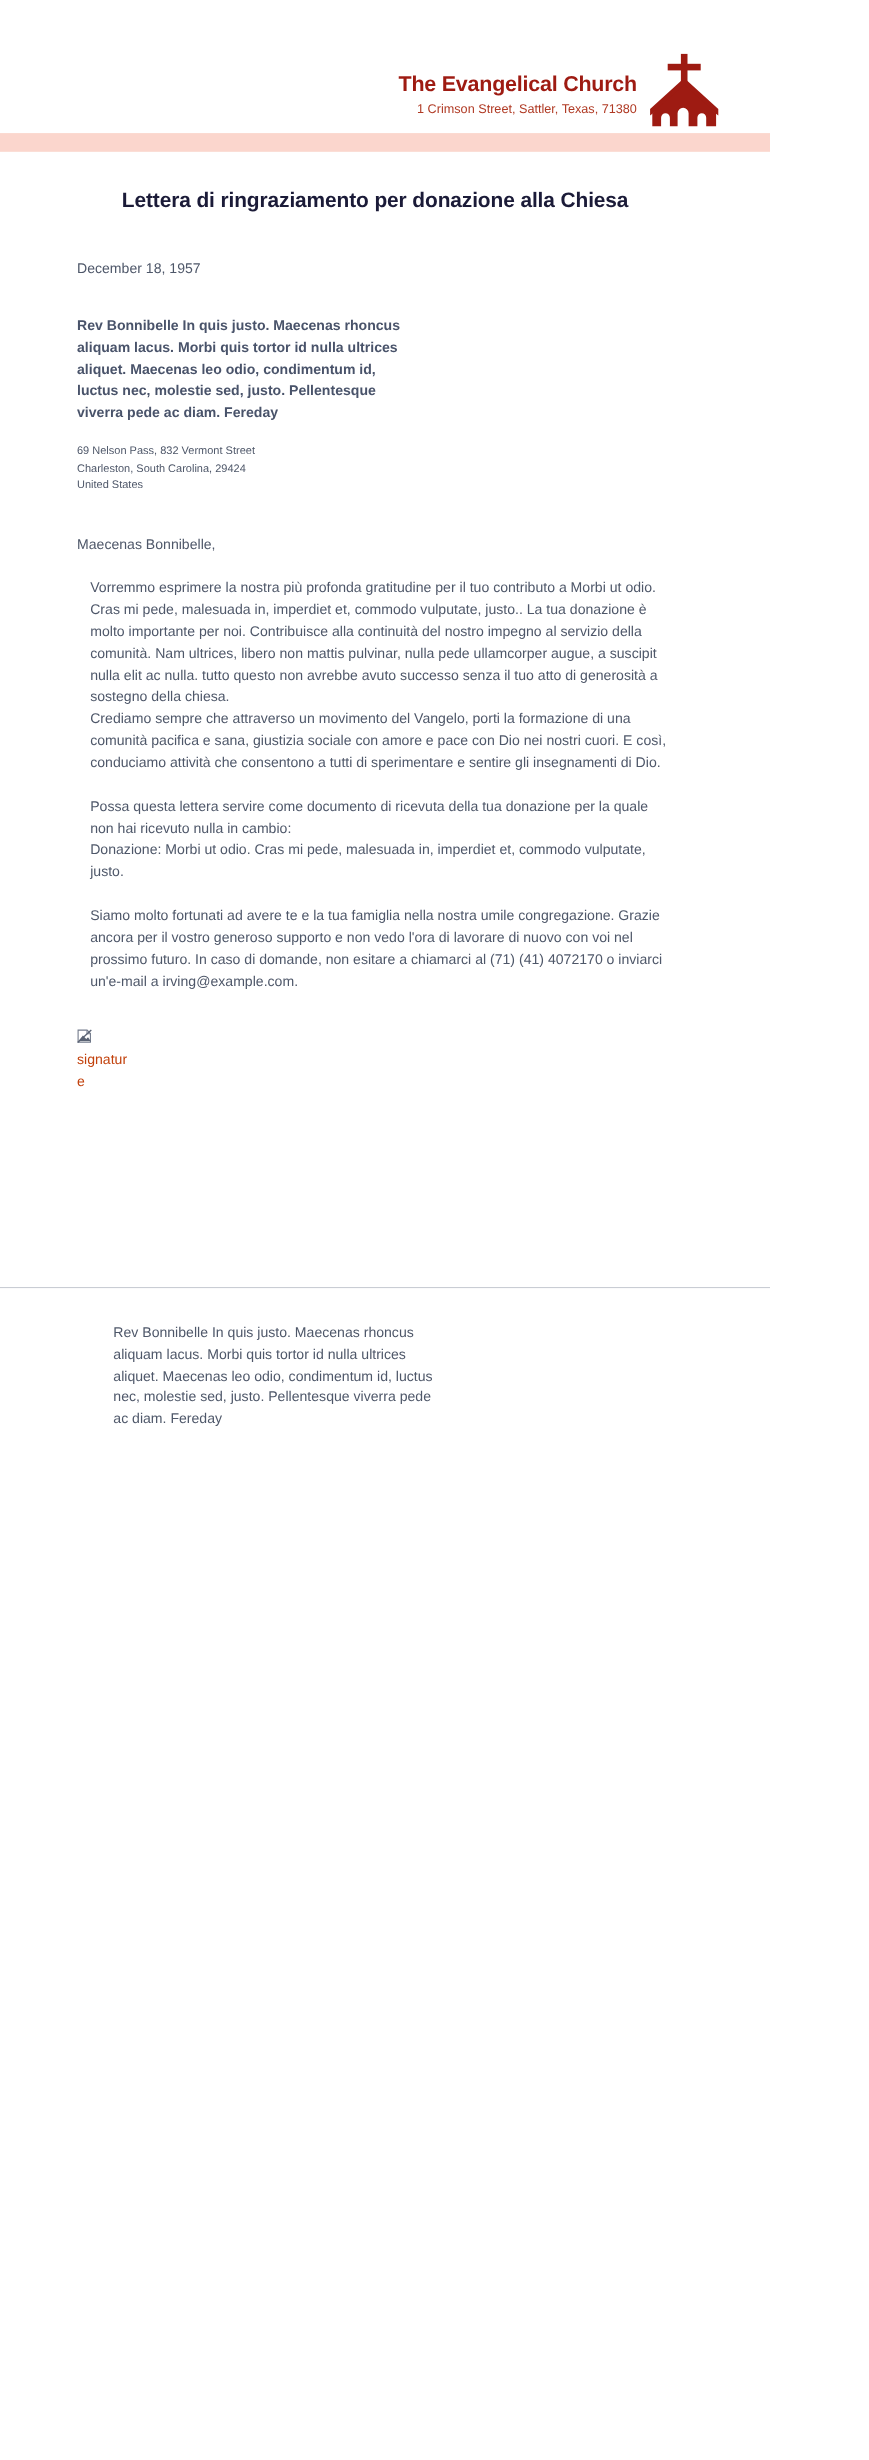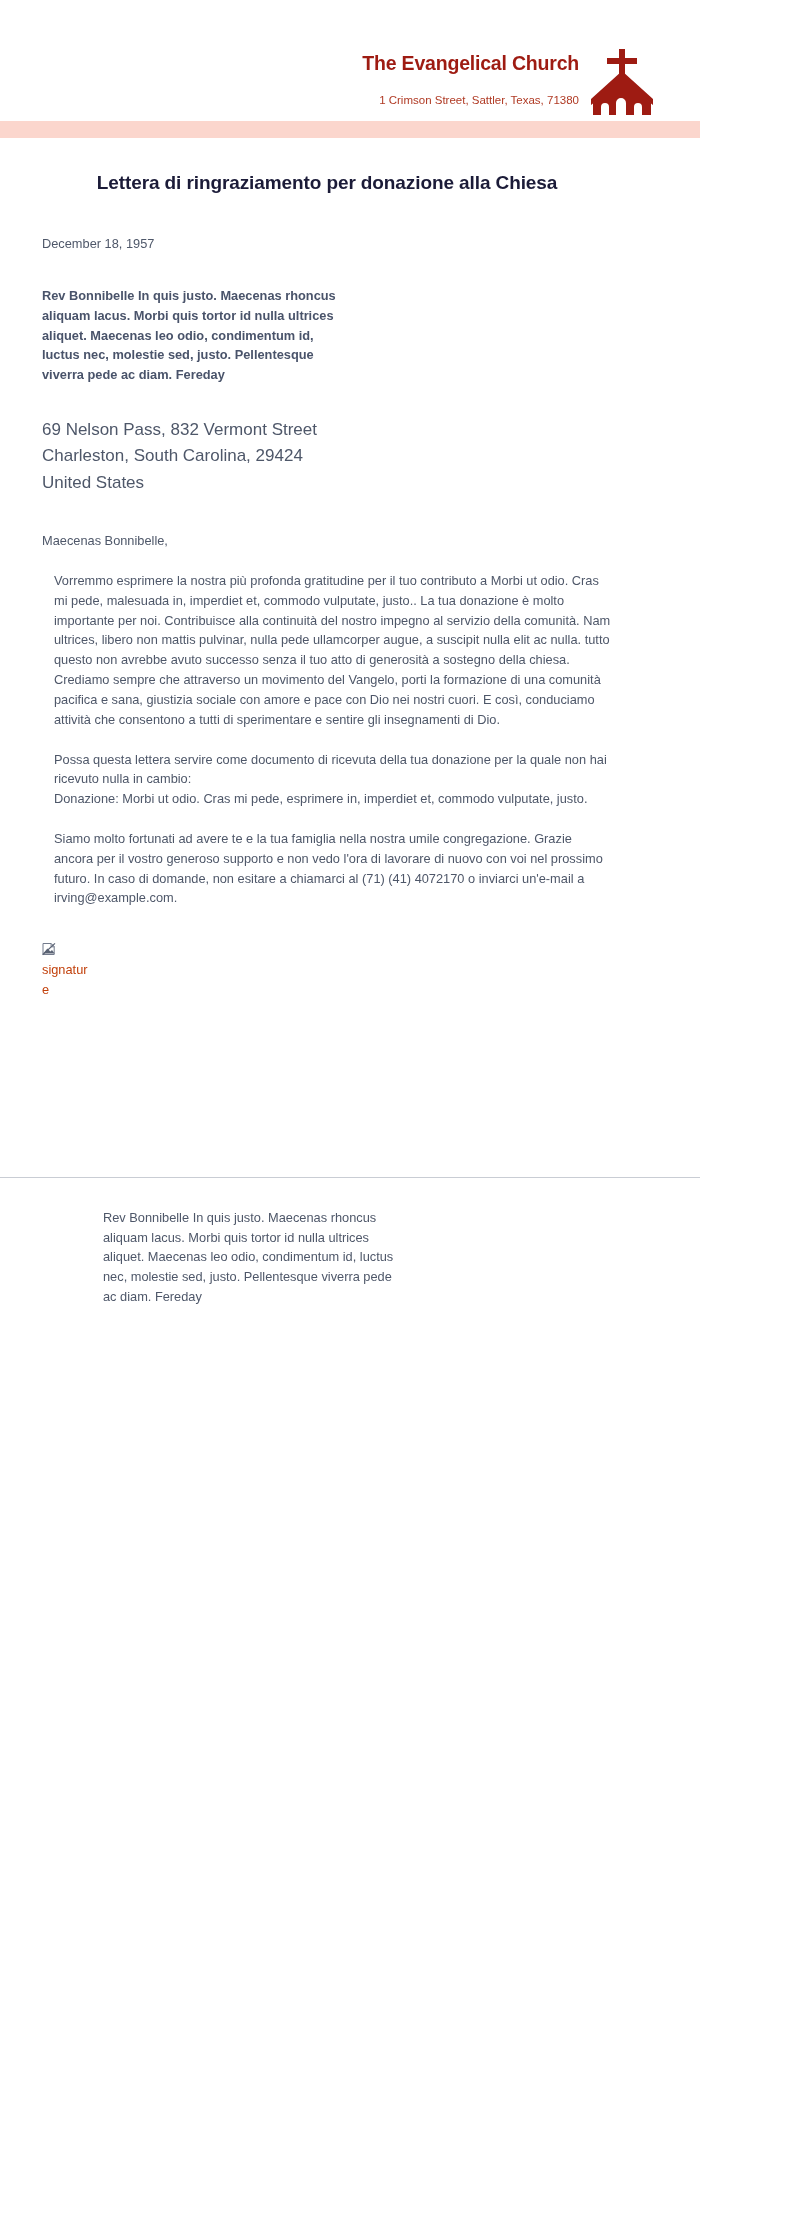--- a/index.html
+++ b/index.html
@@ -42,41 +42,41 @@
     font-weight: bold;
     color: #9e1b12;
     letter-spacing: -0.2px;
     line-height: 1.25;
     white-space: nowrap;
   }
   .brand-address {
     font-size: 11.5px;
     color: #b03a24;
     line-height: 1.5;
-    margin-top: 16px;
+    margin-top: 2px;
     white-space: nowrap;
     text-align: right;
   }
   .brand-logo {
     width: 66px;
     height: 68px;
     flex: 0 0 auto;
     margin-bottom: 6px;
   }
   .brand-logo svg { display: block; width: 66px; height: 68px; }
 
   .accent-band {
     height: 17px;
     width: 100%;
     background: #fbd6cd;
   }
 
   
   .letter {
-    padding: 0 88px 0 42px;
+    padding: 0 88px 0 70px;
     box-sizing: border-box;
   }
 
   .doc-title {
     font-size: 19px;
     font-weight: bold;
     color: #1b1b38;
     text-align: center;
     margin: 33px 0 0 0;
     letter-spacing: -0.1px;
@@ -93,24 +93,24 @@
   .recipient-name {
     font-size: 12.8px;
     font-weight: bold;
     color: #49536a;
     line-height: 1.55;
     margin-top: 33px;
     max-width: 310px;
   }
 
   .recipient-address {
-    font-size: 17px;
-    color: #4e5769;
-    line-height: 1.55;
-    margin-top: 32px;
+    font-size: 10px;
+    color: #4e5769;
+    line-height: 1.55;
+    margin-top: 18px;
     max-width: 360px;
     white-space: pre-line;
   }
 
   .salutation {
     font-size: 12.8px;
     color: #4e5769;
     line-height: 1.55;
     margin-top: 35px;
   }
@@ -200,21 +200,21 @@
     <div class="recipient-address">69 Nelson Pass, 832 Vermont Street
 Charleston, South Carolina, 29424
 United States</div>
 
     <div class="salutation">Maecenas Bonnibelle,</div>
 
     <div class="para">Vorremmo esprimere la nostra più profonda gratitudine per il tuo contributo a Morbi ut odio. Cras mi pede, malesuada in, imperdiet et, commodo vulputate, justo.. La tua donazione è molto importante per noi. Contribuisce alla continuità del nostro impegno al servizio della comunità. Nam ultrices, libero non mattis pulvinar, nulla pede ullamcorper augue, a suscipit nulla elit ac nulla. tutto questo non avrebbe avuto successo senza il tuo atto di generosità a sostegno della chiesa.
 Crediamo sempre che attraverso un movimento del Vangelo, porti la formazione di una comunità pacifica e sana, giustizia sociale con amore e pace con Dio nei nostri cuori. E così, conduciamo attività che consentono a tutti di sperimentare e sentire gli insegnamenti di Dio.</div>
 
     <div class="para">Possa questa lettera servire come documento di ricevuta della tua donazione per la quale non hai ricevuto nulla in cambio:
-Donazione: Morbi ut odio. Cras mi pede, esprimere in, imperdiet et, commodo vulputate, justo.</div>
+Donazione: Morbi ut odio. Cras mi pede, malesuada in, imperdiet et, commodo vulputate, justo.</div>
 
     <div class="para">Siamo molto fortunati ad avere te e la tua famiglia nella nostra umile congregazione. Grazie ancora per il vostro generoso supporto e non vedo l'ora di lavorare di nuovo con voi nel prossimo futuro. In caso di domande, non esitare a chiamarci al (71) (41) 4072170 o inviarci un'e-mail a irving@example.com.</div>
 
     <div class="signature-block"><span class="broken-img"><svg viewBox="0 0 14 14" xmlns="http://www.w3.org/2000/svg">
           <path d="M1 1.5 h8.2 l3 3 V12.5 H1 Z" fill="#ffffff" stroke="#737b8c" stroke-width="1"></path>
           <path d="M9.1 1.6 v3.2 h3.2" fill="none" stroke="#737b8c" stroke-width="1"></path>
           <path d="M1.2 11.6 L5.4 6.4 L8.4 9.6 L10 8 L12.6 11.6 Z" fill="#5a6374"></path>
           <path d="M0.6 12.8 L13 1.4" stroke="#5a6374" stroke-width="1.2"></path>
         </svg></span><span>signature</span></div>
 

